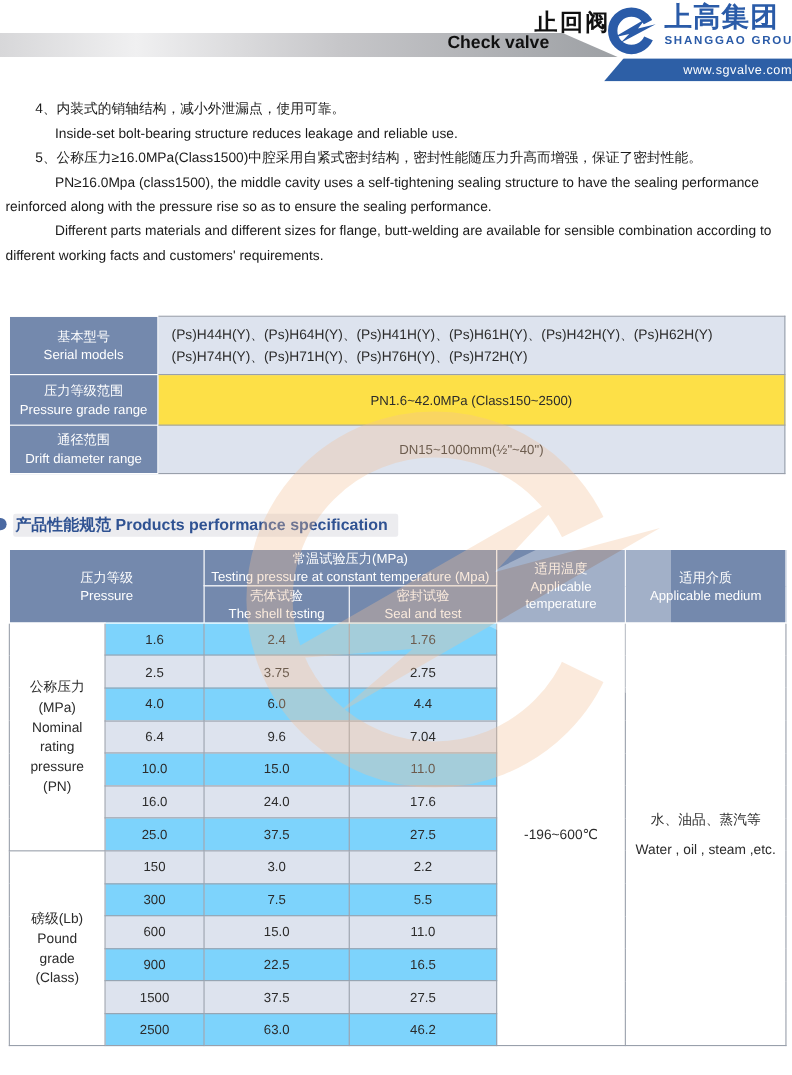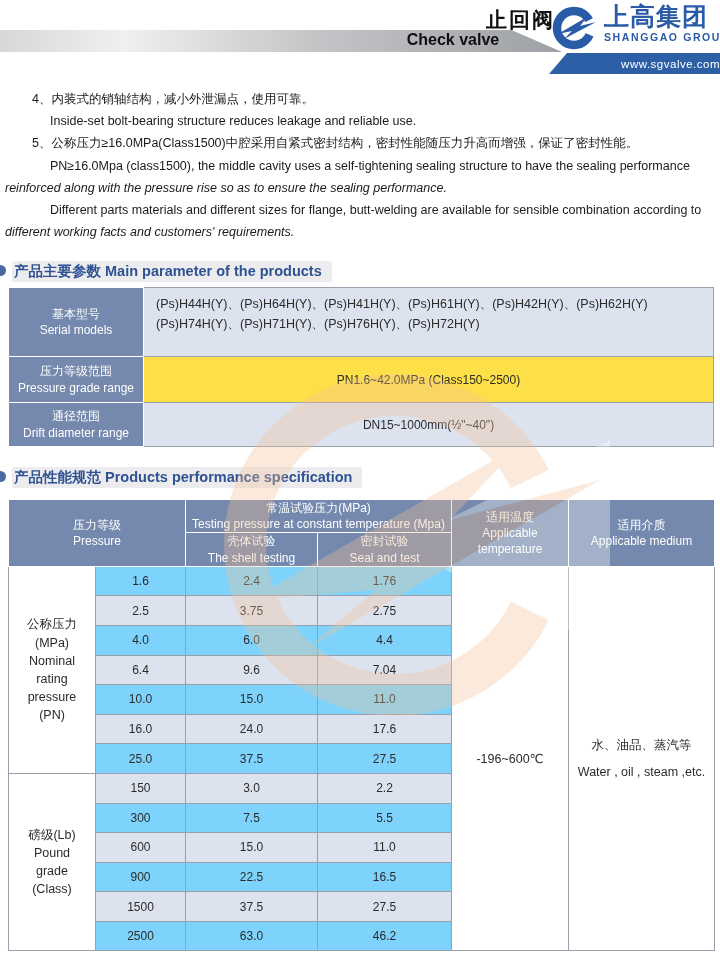--- a/index.html
+++ b/index.html
@@ -22,21 +22,21 @@
   .logo { position:absolute; top:3px; left:551px; display:flex; align-items:flex-start; }
   .logo-txt { margin-left:5px; }
   .logo-cn { font-size:25px; font-weight:bold; color:#2a5ba8; line-height:1.1; letter-spacing:1px; white-space:nowrap; }
   .logo-en { font-size:10.5px; font-weight:bold; color:#2a5ba8; letter-spacing:1.6px; white-space:nowrap; }
 
   
   .paras { position:absolute; top:88px; left:4px; right:4px; font-size:12.5px; color:#1a1a1a; }
   .pline { line-height:22.2px; white-space:nowrap; }
   .ind-num { padding-left:28px; }
   .ind-en  { padding-left:46px; }
-  .ind-flush { padding-left:1px;font-style:italic; }
+  .ind-flush { padding-left:1px; }
 
   
   .sec { position:absolute; left:0; height:20px; }
   .sec-bullet { position:absolute; left:-5px; top:4px; width:11px; height:11px; border-radius:50%;
                 background:#4a69a2; }
   .sec-title { display:inline-block; margin-left:12px; font-size:14.5px; font-weight:bold;
                color:#2f5292; background:#ececef; padding:1px 10px 1px 2px; border-radius:2px; }
   .sec1 { top:261px; } .sec2 { top:467px; }
 
   
@@ -44,21 +44,21 @@
   .tbl { position:absolute; left:8px; width:706px; border:1px solid #767c86; }
   .tbl th { background:#7489ad; color:#fff; font-weight:normal; text-align:center;
             border:1px solid #fff; font-size:12px; line-height:1.35; }
   .tbl td { border:1px solid #99a0ab; font-size:12px; color:#2b2b2b; text-align:center; }
   .pre { white-space:pre-line; }
 
   .tbl1 { top:287px; }
   .tbl1 col.c-label { width:135px; }
   .tbl1 td { background:#fde047; }
   .tbl1 tr.alt td { background:#dde3ee; }
-  .tbl1 .models { text-align:left; padding:6px 0 22px 12px; font-size:12.5px; line-height:1.6; }
+  .tbl1 .models { text-align:left; padding:6px 0 6px 12px; font-size:12.5px; line-height:1.6; }
 
   .tbl2 { top:499px; }
   .tbl2 th { font-size:12px; }
   .tbl2 tr.h1 th { height:33px; }
   .tbl2 tr.h2 th { height:33px; }
   .tbl2 tbody td { height:29.6px; background:#7dd3fc; }
   .tbl2 tbody tr.shade td { background:#dde3ee; }
   .tbl2 td.cat, .tbl2 td.span-cell { background:#fff !important; font-size:12.5px; line-height:1.45; }
   .tbl2 td.span-cell.medium { line-height:2.1;margin-top:31px; }
 
@@ -95,24 +95,20 @@
   <div class="paras">
     <div class="pline ind-num">4、内装式的销轴结构，减小外泄漏点，使用可靠。</div>
     <div class="pline ind-en">Inside-set bolt-bearing structure reduces leakage and reliable use.</div>
     <div class="pline ind-num">5、公称压力≥16.0MPa(Class1500)中腔采用自紧式密封结构，密封性能随压力升高而增强，保证了密封性能。</div>
     <div class="pline ind-en">PN≥16.0Mpa (class1500), the middle cavity uses a self-tightening sealing structure to have the sealing performance</div>
     <div class="pline ind-flush">reinforced along with the pressure rise so as to ensure the sealing performance.</div>
     <div class="pline ind-en">Different parts materials and different sizes for flange, butt-welding are available for sensible combination according to</div>
     <div class="pline ind-flush">different working facts and customers' requirements.</div>
   </div>
 
-  <div class="sec sec1">
-    <span class="sec-bullet"></span>
-    <span class="sec-title">产品主要参数 Main parameter of the products</span>
-  </div>
 
   <table class="tbl tbl1">
     <colgroup>
         <col class="c-label">
         <col>
       </colgroup>
     <tbody>
       <tr class="alt">
         <th class="pre" style="height:52px">基本型号
 Serial models</th>

